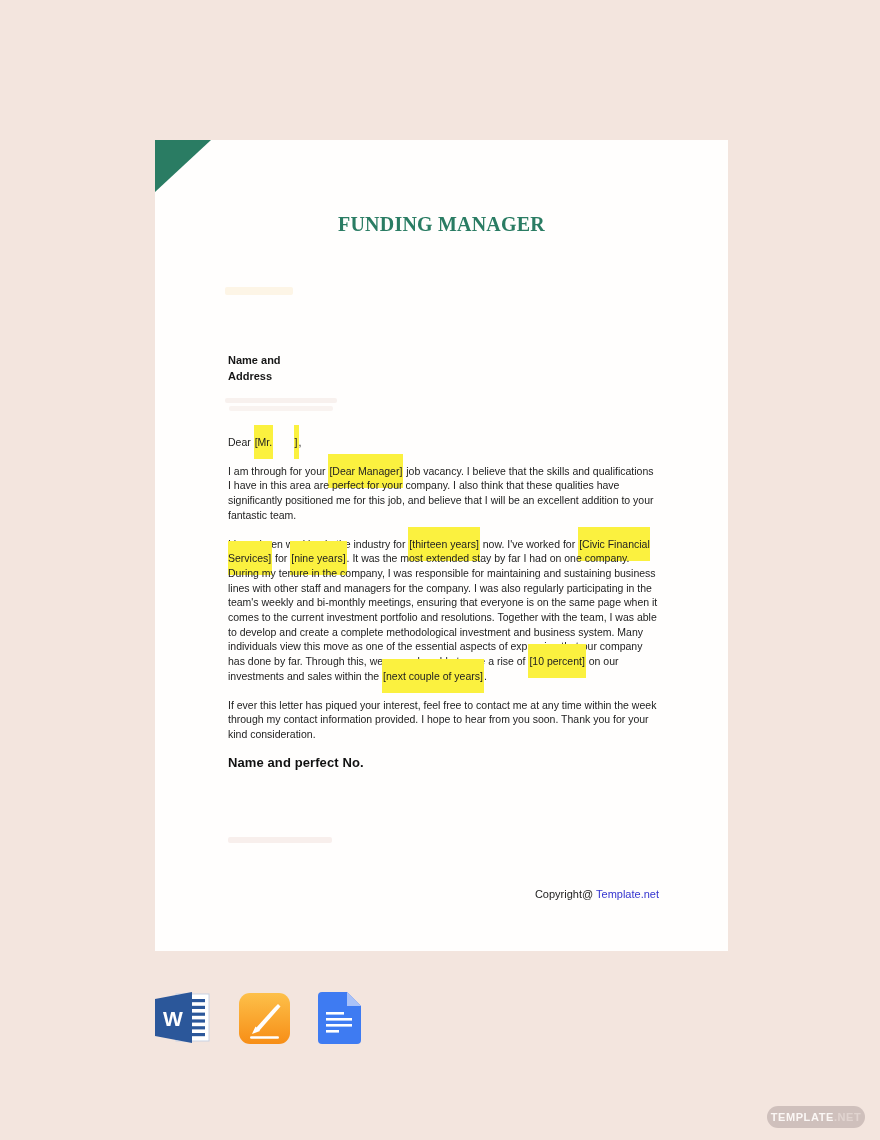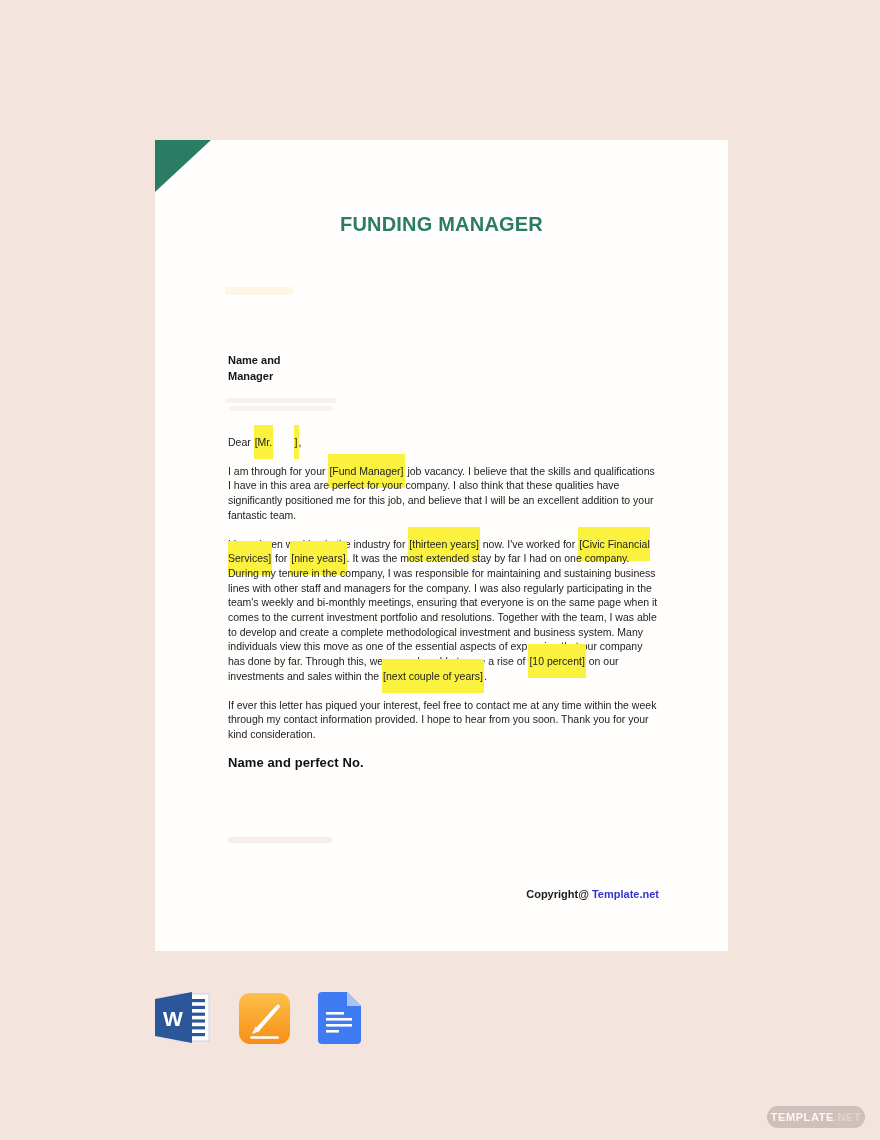--- a/index.html
+++ b/index.html
@@ -12,38 +12,38 @@
   }
   .page {
     position:absolute; left:155px; top:140px;
     width:573px; height:811px;
     background:#fffefd;
   }
   .corner-triangle { position:absolute; left:0; top:0; width:56px; height:52px; display:block; }
   .doc-title {
     position:absolute; top:70px; left:0; width:100%;
     text-align:center; color:#2a7c63;
-    font-weight:bold; font-size:20px; line-height:28px; letter-spacing:0.2px;
+    font-weight:bold; font-size:20px; line-height:28px; letter-spacing:0.2px;font-family:Liberation Serif, serif;
   }
   .recipient {
     position:absolute; left:73px; top:213px;
     font-weight:bold; font-size:11px; line-height:15.5px; color:#161616;
   }
   .letter {
     position:absolute; left:73px; top:295px; width:430px;
     font-size:10.5px; line-height:14.7px; color:#222;
   }
   .letter p { margin:0 0 14px 0; }
   .salutation { margin-bottom:13px; }
   .hl { background:#fbf13f; padding:11px 1px; }
   .closing { margin-top:28px; }
   .signature { margin-top:18px; font-size:13px; font-weight:bold; color:#111; letter-spacing:0.1px; }
   .copyright {
     position:absolute; top:748px; right:69px;
-    font-size:11px; font-weight:bold; color:#1c1c1c;
+    font-size:11px; font-weight:normal; color:#1c1c1c;
   }
   .copyright .link { color:#3434cf; text-decoration:none; }
   .smudge { position:absolute; border-radius:2px; }
   .smudge-1 { left:70px; top:147px; width:68px; height:8px; background:#fdf5e6; }
   .smudge-2a { left:70px; top:258px; width:112px; height:5px; background:#f8f1ee; }
   .smudge-2b { left:74px; top:266px; width:104px; height:5px; background:#f9f3f0; }
   .smudge-3 { left:73px; top:697px; width:104px; height:6px; background:#f8efec; }
   .app-icon { position:absolute; cursor:pointer; }
   .icon-word { left:155px; top:991px; width:58px; height:53px; }
   .icon-pages { left:239px; top:993px; width:51px; height:51px; }
@@ -67,29 +67,29 @@
   </svg>
 
   <div class="doc-title">
     <div>FUNDING MANAGER</div>
   </div>
 
   <div class="smudge smudge-1"></div>
 
   <div class="recipient">
     <div>Name and</div>
-    <div>Manager</div>
+    <div>Address</div>
   </div>
 
   <div class="smudge smudge-2a"></div>
   <div class="smudge smudge-2b"></div>
 
   <div class="letter">
     <p class="salutation"><span>Dear </span><span class="hl">[Mr.</span><span>&nbsp;&nbsp;&nbsp;&nbsp;&nbsp;&nbsp;&nbsp;</span><span class="hl">]</span><span>,</span></p>
-    <p><span>I am through for your </span><span class="hl">[Fund Manager]</span><span> job vacancy. I believe that the skills and qualifications I have in this area are perfect for your company. I also think that these qualities have significantly positioned me for this job, and believe that I will be an excellent addition to your fantastic team.</span></p>
+    <p><span>I am through for your </span><span class="hl">[Dear Manager]</span><span> job vacancy. I believe that the skills and qualifications I have in this area are perfect for your company. I also think that these qualities have significantly positioned me for this job, and believe that I will be an excellent addition to your fantastic team.</span></p>
     <p><span>I have been working in the industry for </span><span class="hl">[thirteen years]</span><span> now. I've worked for </span><span class="hl">[Civic Financial Services]</span><span> for </span><span class="hl">[nine years]</span><span>. It was the most extended stay by far I had on one company. During my tenure in the company, I was responsible for maintaining and sustaining business lines with other staff and managers for the company. I was also regularly participating in the team's weekly and bi-monthly meetings, ensuring that everyone is on the same page when it comes to the current investment portfolio and resolutions. Together with the team, I was able to develop and create a complete methodological investment and business system. Many individuals view this move as one of the essential aspects of expansion that our company has done by far. Through this, we were also able to see a rise of </span><span class="hl">[10 percent]</span><span> on our investments and sales within the </span><span class="hl">[next couple of years]</span><span>.</span></p>
     <p>If ever this letter has piqued your interest, feel free to contact me at any time within the week through my contact information provided. I hope to hear from you soon. Thank you for your kind consideration.</p>
     <p class="signature">Name and perfect No.</p>
   </div>
 
   <div class="smudge smudge-3"></div>
 
   <div class="copyright"><span>Copyright@ </span><a class="link" href="#">Template.net</a></div>
 
 </div>

